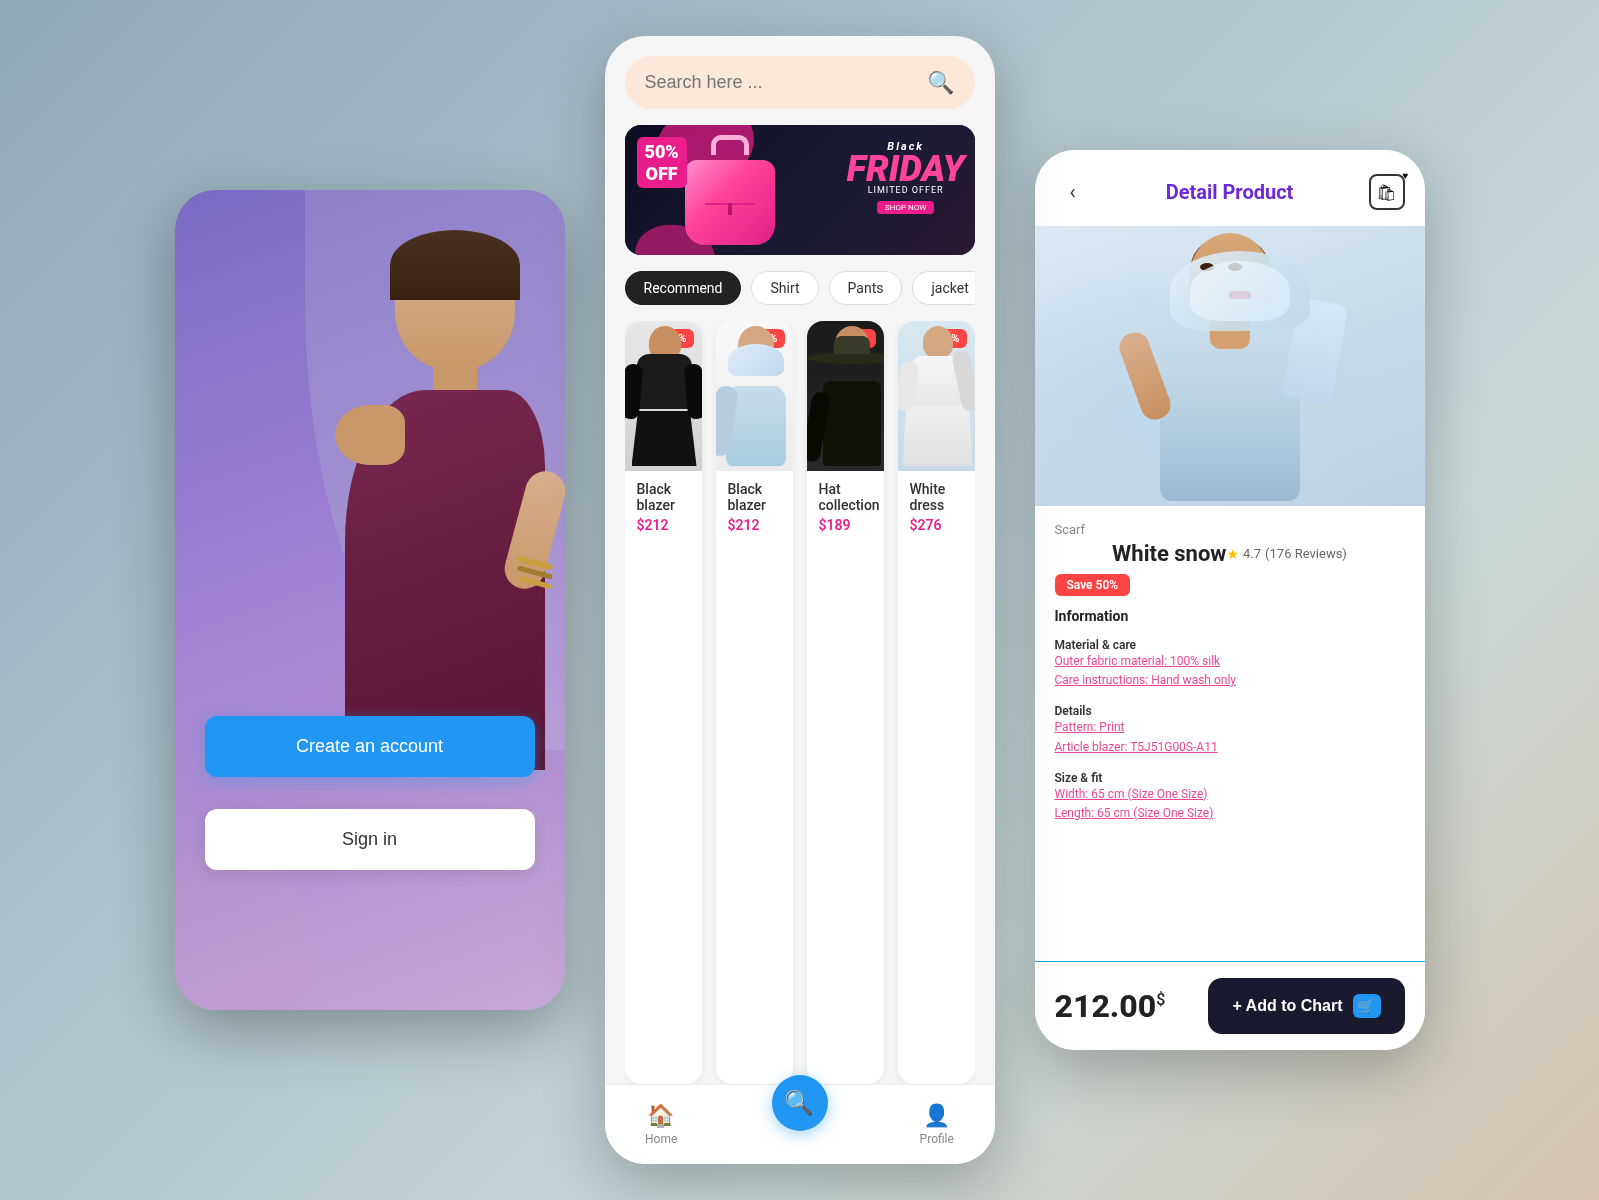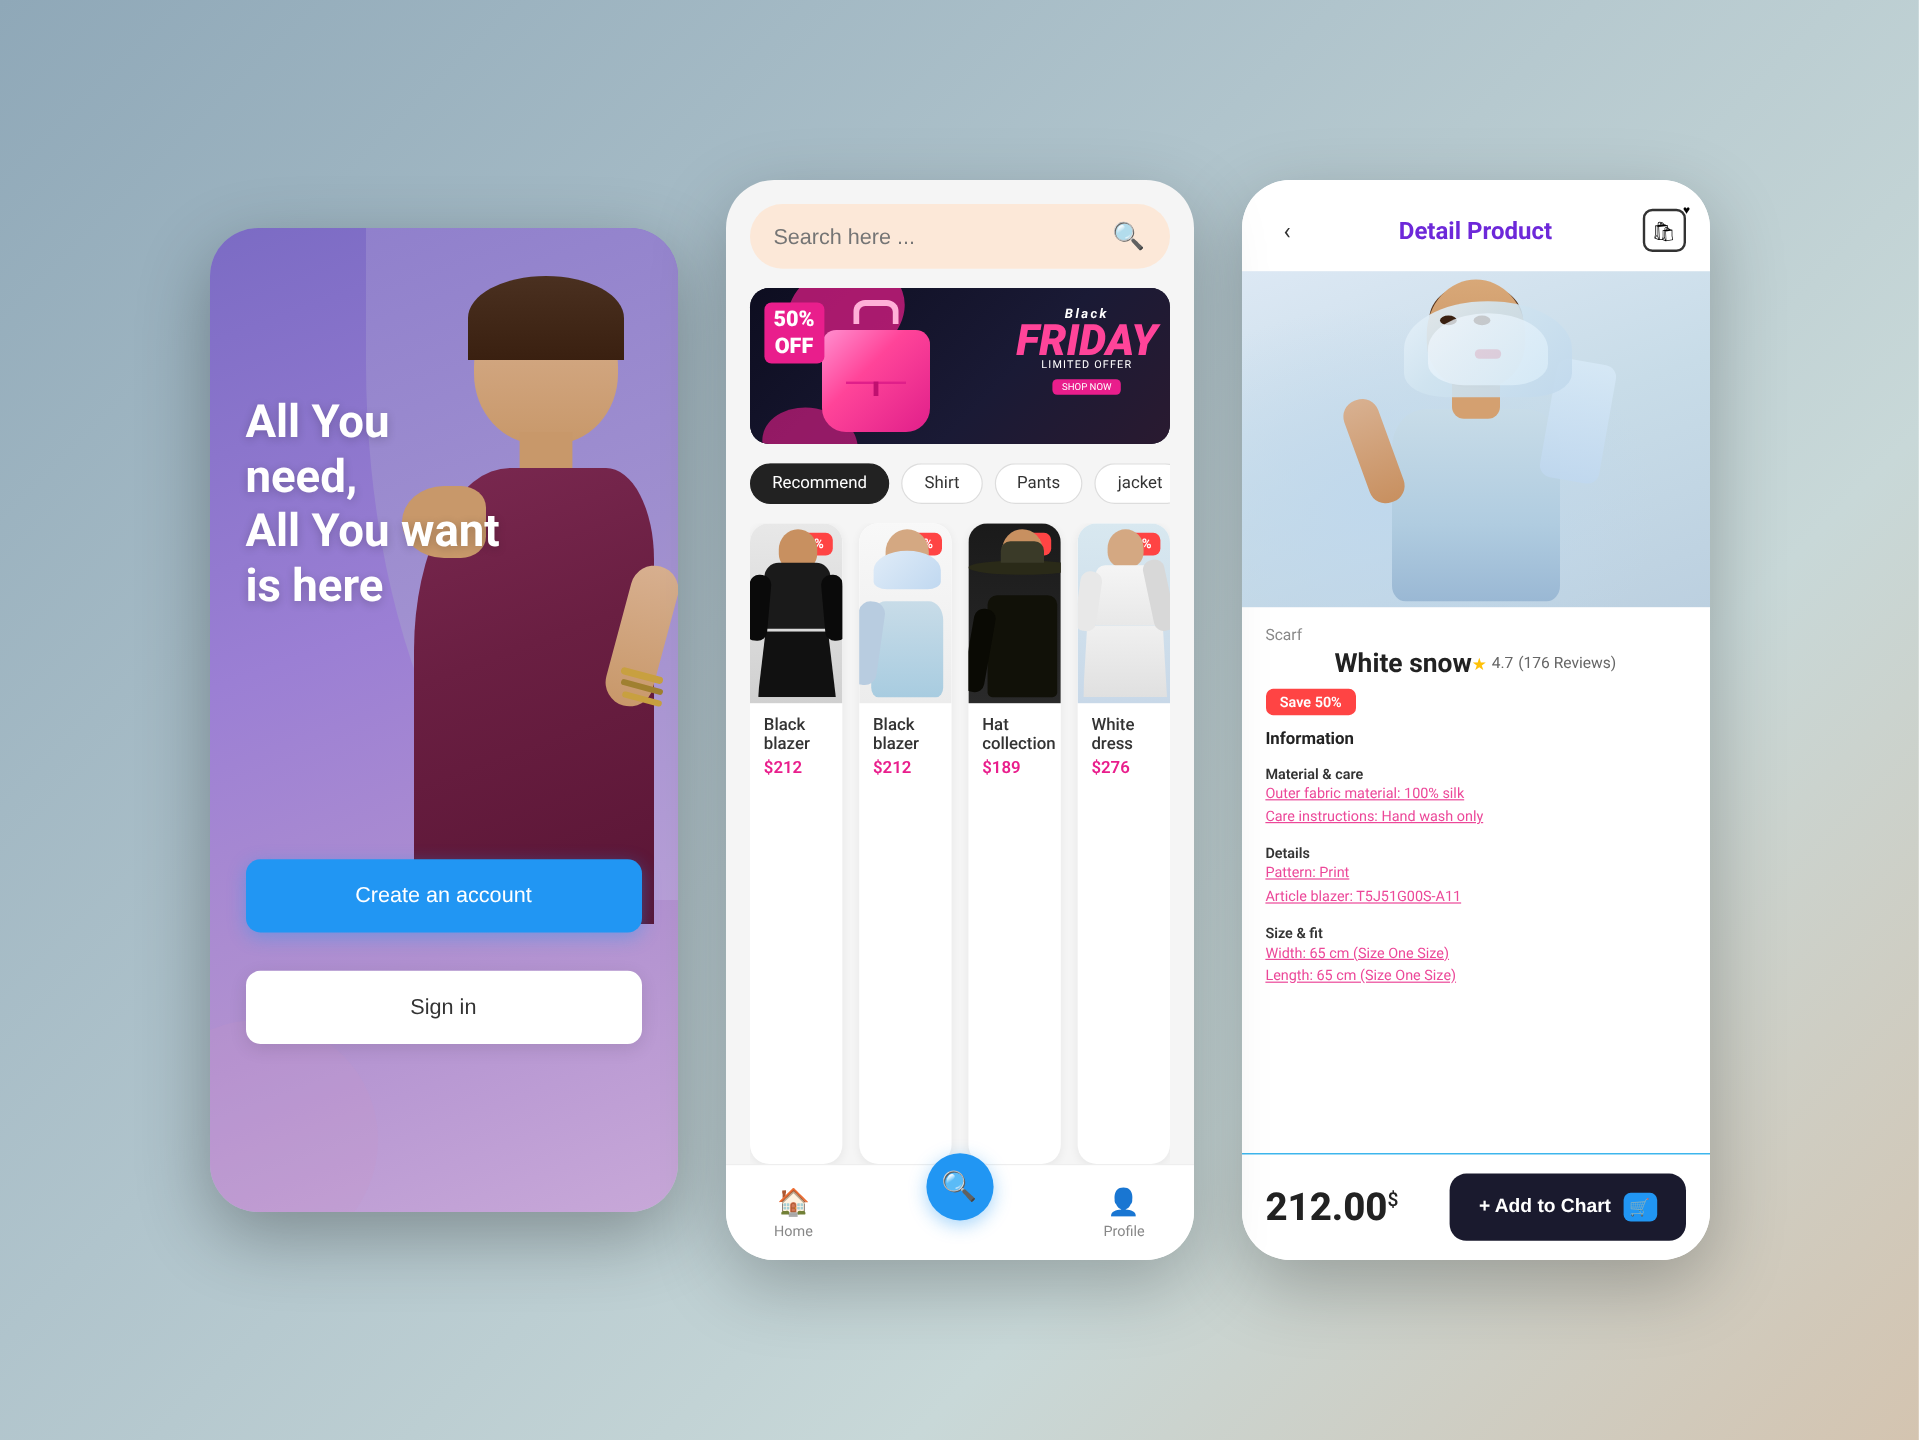--- a/index.html
+++ b/index.html
@@ -83,21 +83,21 @@
       font-size: 18px;
       font-weight: 500;
       cursor: pointer;
       text-align: center;
       box-shadow: 0 4px 15px rgba(0,0,0,0.1);
     }
 
     
     .home-screen {
       width: 390px;
-      height: 900px;
+      height: 1128px;
       border-radius: 40px;
       background: #f5f5f5;
       box-shadow: 0 20px 60px rgba(0,0,0,0.25);
       overflow: hidden;
       display: flex;
       flex-direction: column;
       position: relative;
       justify-content: space-between;
     }
 
@@ -569,23 +569,20 @@
     <div style="position:absolute;top:280px;right:10px;width:40px;height:120px;background:linear-gradient(180deg,#d8b090 0%,#c8986a 100%);border-radius:20px;transform:rotate(15deg);"></div>
 
     <div style="position:absolute;top:215px;right:160px;width:70px;height:60px;background:#c8986a;border-radius:50% 30% 30% 50%;"></div>
 
     <div style="position:absolute;top:370px;right:12px;width:36px;height:6px;background:#c8a040;border-radius:3px;transform:rotate(15deg);"></div>
     <div style="position:absolute;top:380px;right:12px;width:36px;height:5px;background:#a08030;border-radius:3px;transform:rotate(15deg);"></div>
     <div style="position:absolute;top:390px;right:13px;width:34px;height:5px;background:#c8a040;border-radius:3px;transform:rotate(15deg);"></div>
   </div>
 
   <div class="auth-content">
-    <div class="auth-headline" style="white-space:pre-line;">All You need,
-All You want
-is here</div>
 
     <div class="auth-buttons">
       <button class="btn-create-account">Create an account</button>
       <button class="btn-signin">Sign in</button>
     </div>
   </div>
 </div>
 
 <div class="home-screen">
   <div class="home-content">

